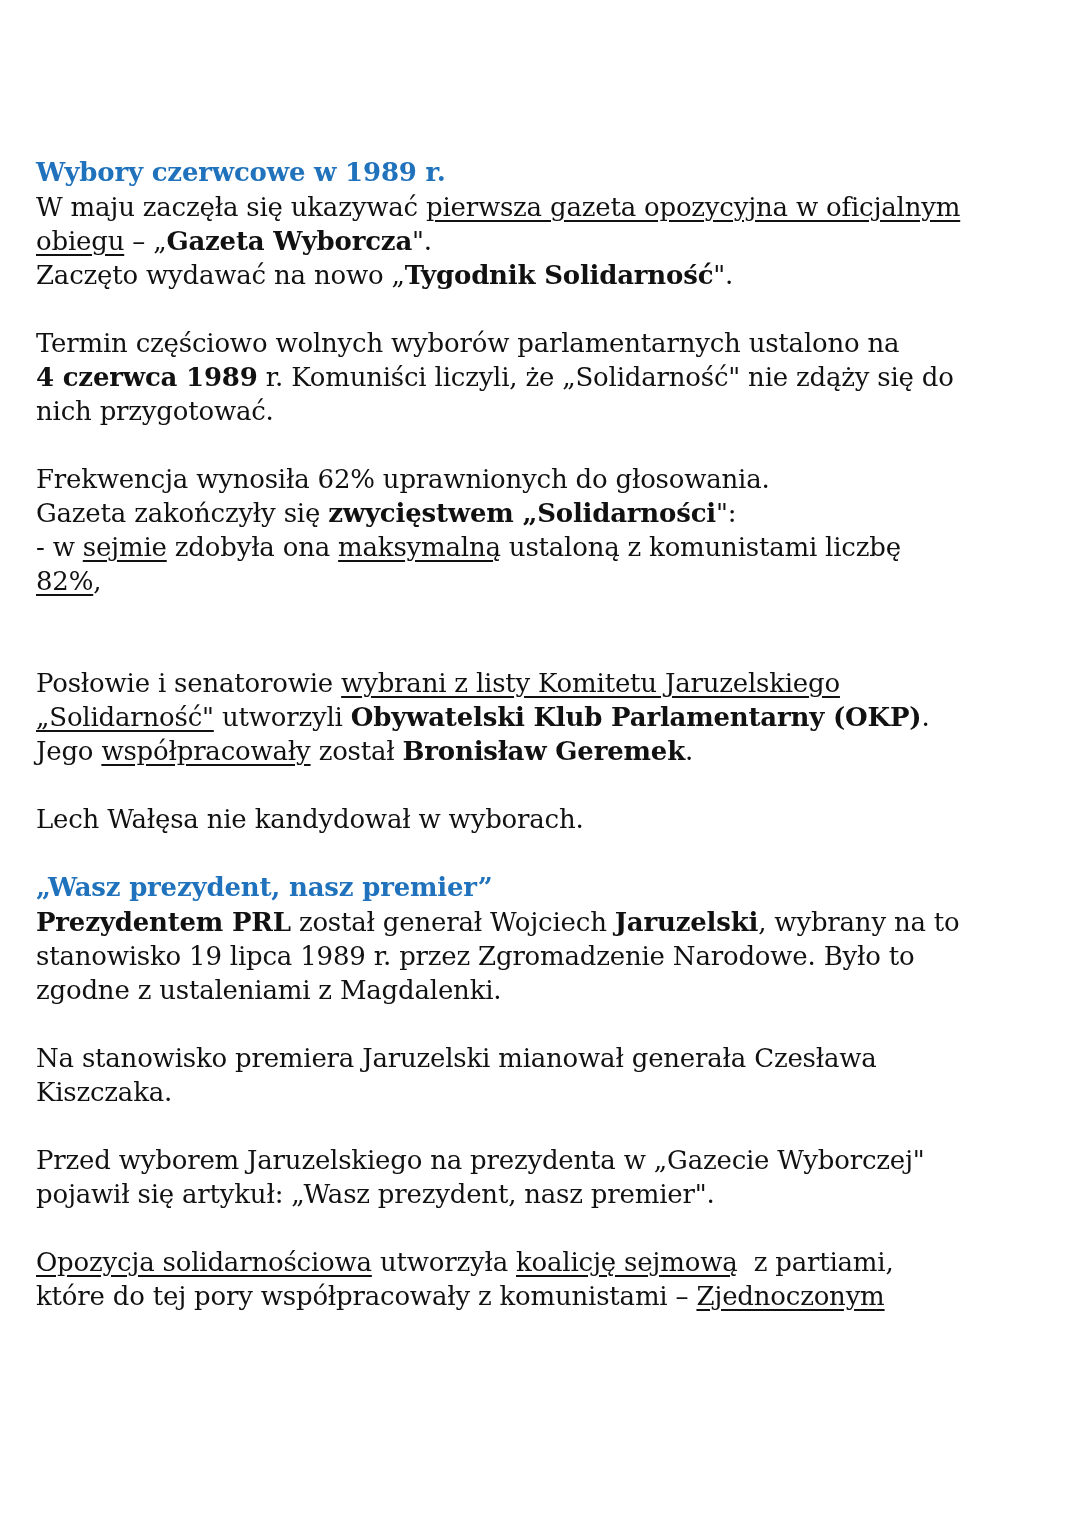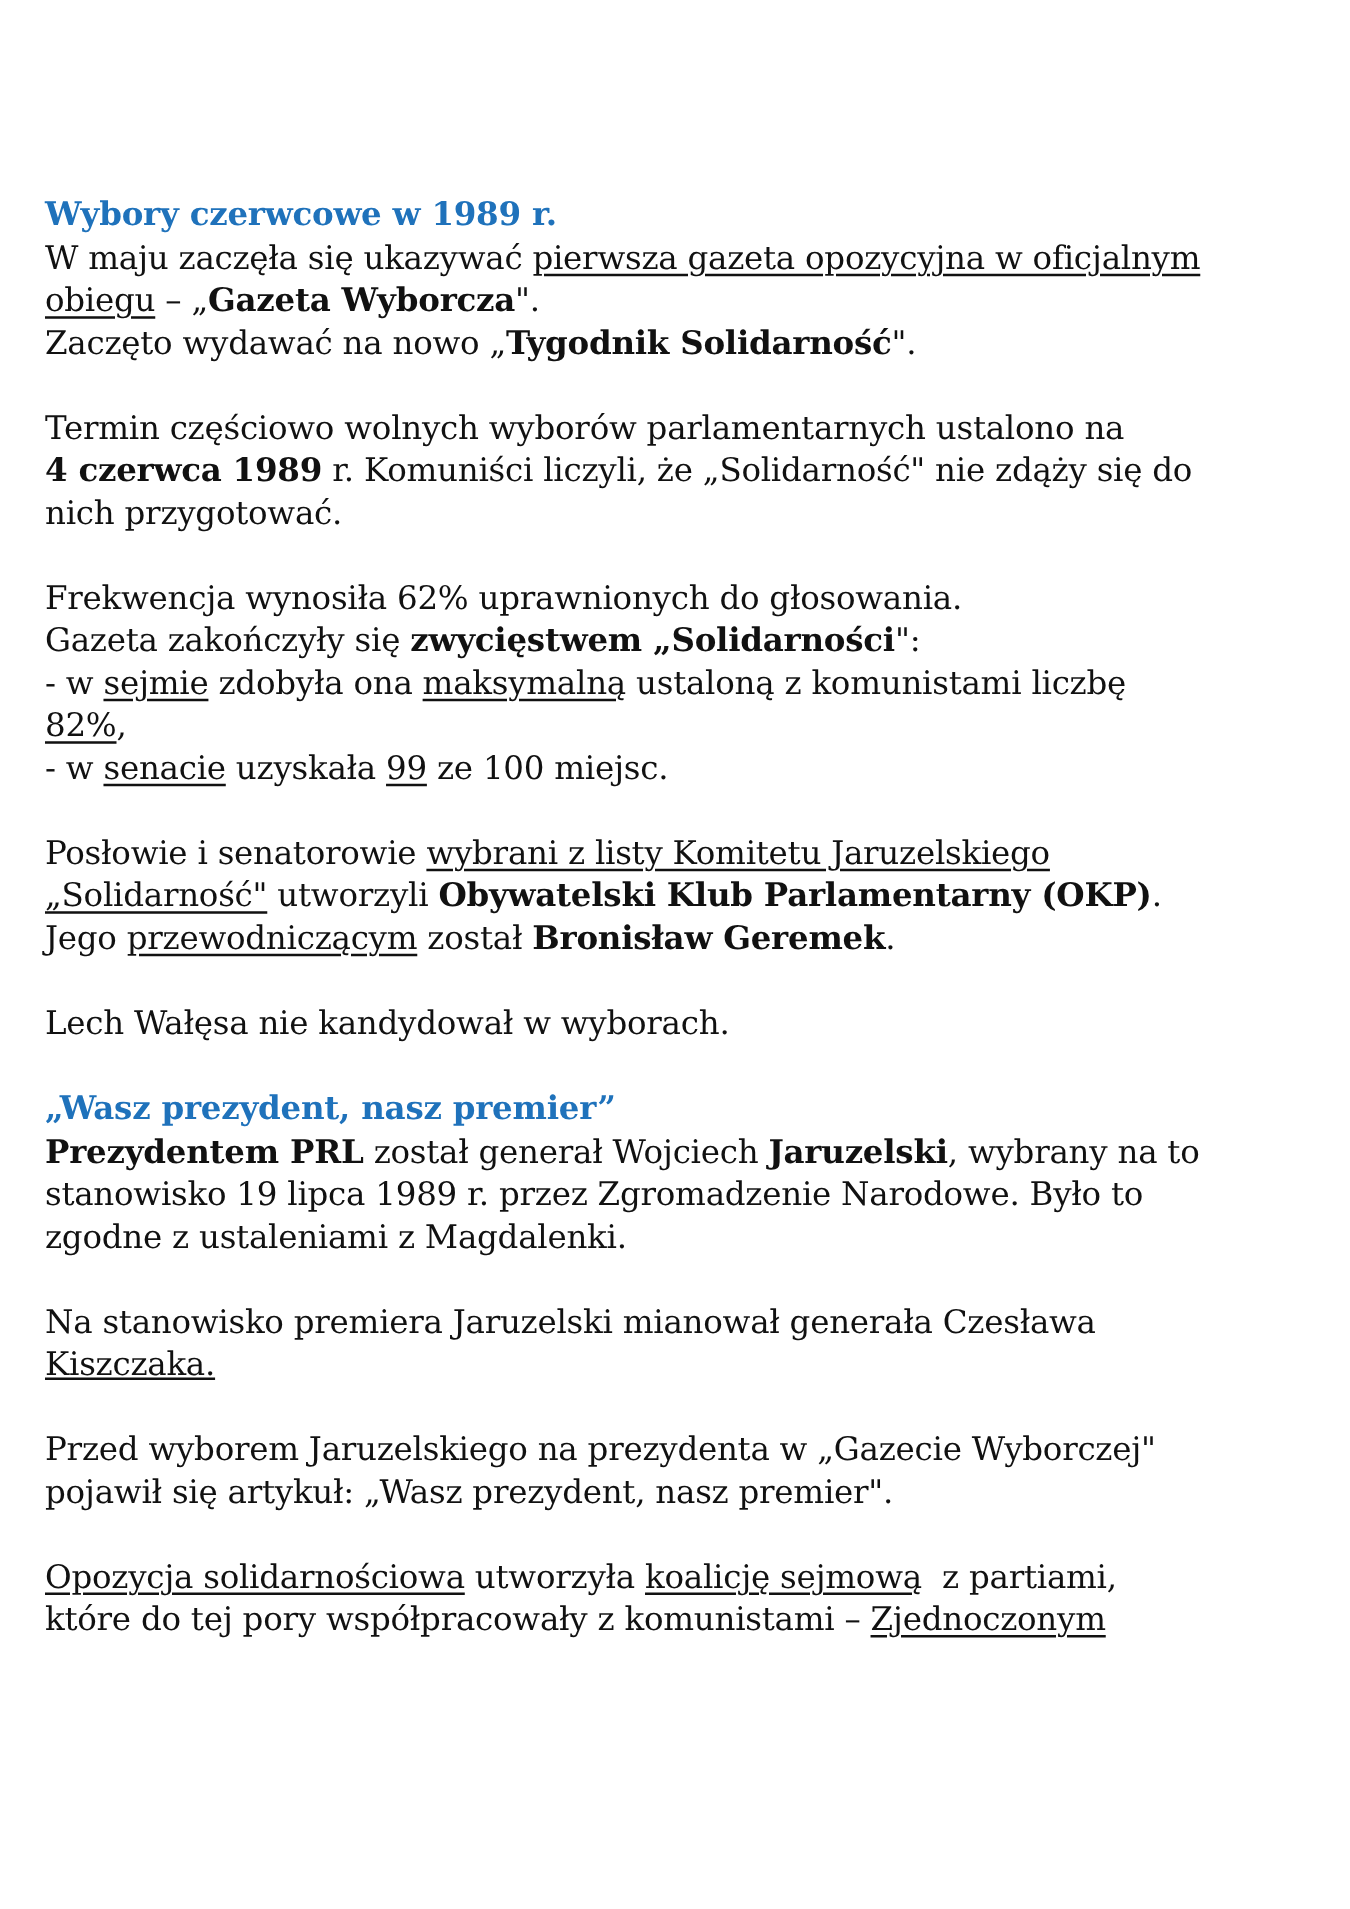--- a/index.html
+++ b/index.html
@@ -31,35 +31,34 @@
   <div class="line" style="top:258px;"><span>Zaczęto wydawać na nowo „</span><span class="b">Tygodnik Solidarność</span><span>".</span></div>
 
   <div class="line" style="top:326px;">Termin częściowo wolnych wyborów parlamentarnych ustalono na</div>
   <div class="line" style="top:360px;"><span class="b">4 czerwca 1989</span><span> r. Komuniści liczyli, że „Solidarność" nie zdąży się do</span></div>
   <div class="line" style="top:394px;">nich przygotować.</div>
 
   <div class="line" style="top:462px;">Frekwencja wynosiła 62% uprawnionych do głosowania.</div>
   <div class="line" style="top:496px;"><span>Gazeta zakończyły się </span><span class="b">zwycięstwem „Solidarności</span><span>":</span></div>
   <div class="line" style="top:530px;"><span>- w </span><span class="u">sejmie</span><span> zdobyła ona </span><span class="u">maksymalną</span><span> ustaloną z komunistami liczbę</span></div>
   <div class="line" style="top:564px;"><span class="u">82%</span><span>,</span></div>
-  <div class="line" style="top:598px;"><span>- w </span><span class="u">senacie</span><span> uzyskała </span><span class="u">99</span><span> ze 100 miejsc.</span></div>
 
   <div class="line" style="top:666px;"><span>Posłowie i senatorowie </span><span class="u">wybrani z listy Komitetu Jaruzelskiego</span></div>
   <div class="line" style="top:700px;"><span class="u">„Solidarność"</span><span> utworzyli </span><span class="b">Obywatelski Klub Parlamentarny (OKP)</span><span>.</span></div>
-  <div class="line" style="top:734px;"><span>Jego </span><span class="u">przewodniczącym</span><span> został </span><span class="b">Bronisław Geremek</span><span>.</span></div>
+  <div class="line" style="top:734px;"><span>Jego </span><span class="u">współpracowały</span><span> został </span><span class="b">Bronisław Geremek</span><span>.</span></div>
 
   <div class="line" style="top:802px;">Lech Wałęsa nie kandydował w wyborach.</div>
 
   <div class="line h" style="top:870px;">„Wasz prezydent, nasz premier”</div>
   <div class="line" style="top:905px;"><span class="b">Prezydentem PRL</span><span> został generał Wojciech </span><span class="b">Jaruzelski</span><span>, wybrany na to</span></div>
   <div class="line" style="top:939px;">stanowisko 19 lipca 1989 r. przez Zgromadzenie Narodowe. Było to</div>
   <div class="line" style="top:973px;">zgodne z ustaleniami z Magdalenki.</div>
 
   <div class="line" style="top:1041px;">Na stanowisko premiera Jaruzelski mianował generała Czesława</div>
-  <div class="line" style="top:1075px;text-decoration:underline;">Kiszczaka.</div>
+  <div class="line" style="top:1075px;">Kiszczaka.</div>
 
   <div class="line" style="top:1143px;">Przed wyborem Jaruzelskiego na prezydenta w „Gazecie Wyborczej"</div>
   <div class="line" style="top:1177px;">pojawił się artykuł: „Wasz prezydent, nasz premier".</div>
 
   <div class="line" style="top:1245px;"><span class="u">Opozycja solidarnościowa</span><span> utworzyła </span><span class="u">koalicję sejmową</span><span style="white-space:pre">  z partiami,</span></div>
   <div class="line" style="top:1279px;"><span>które do tej pory współpracowały z komunistami – </span><span class="u">Zjednoczonym</span></div>
 
 </div>
 
 </body></html>

